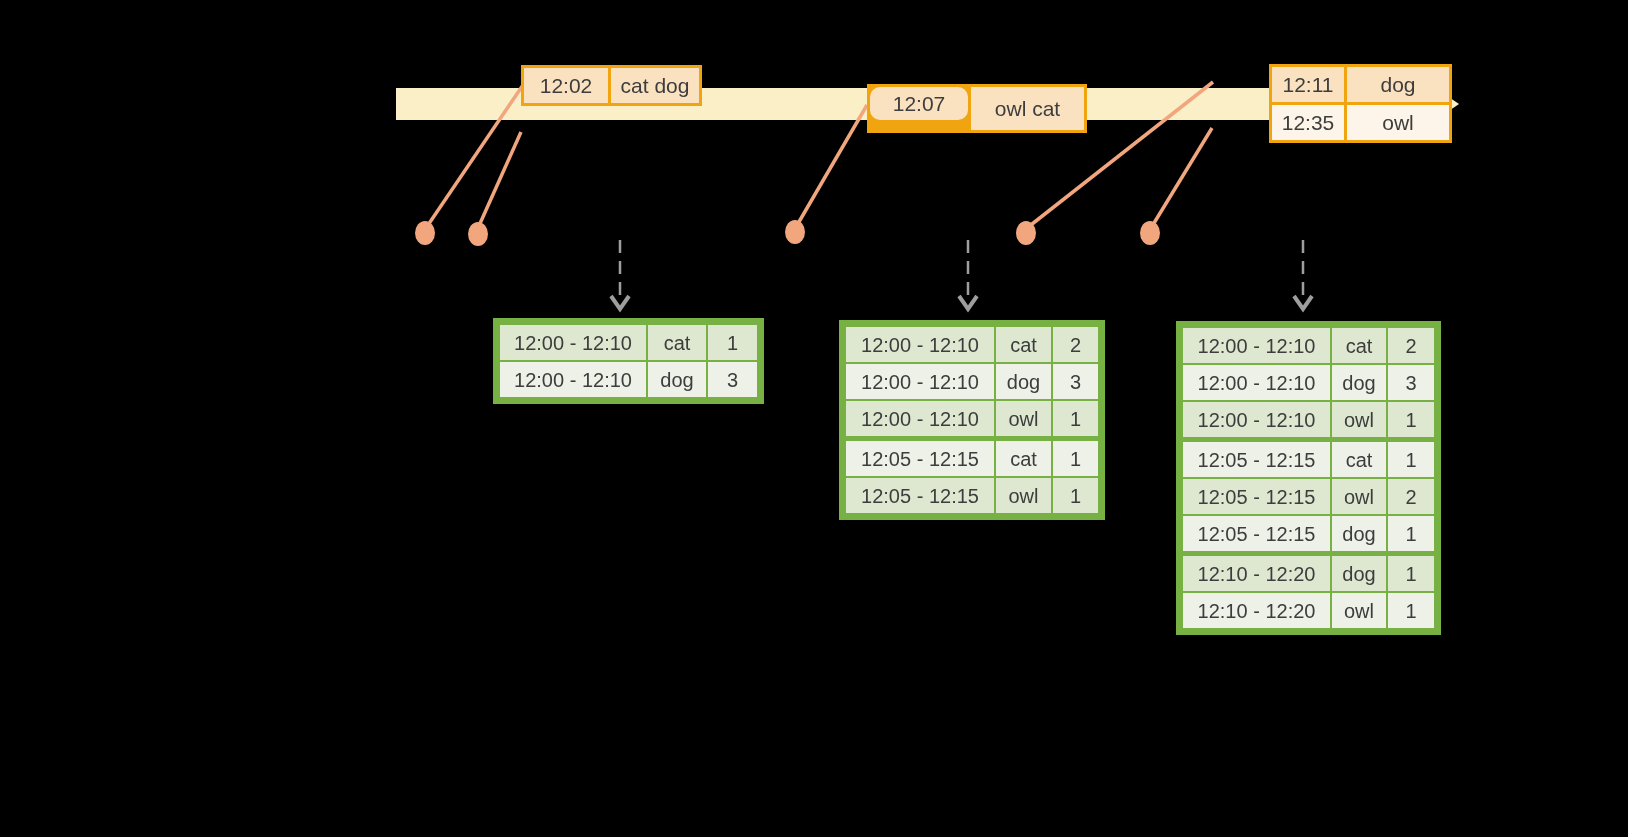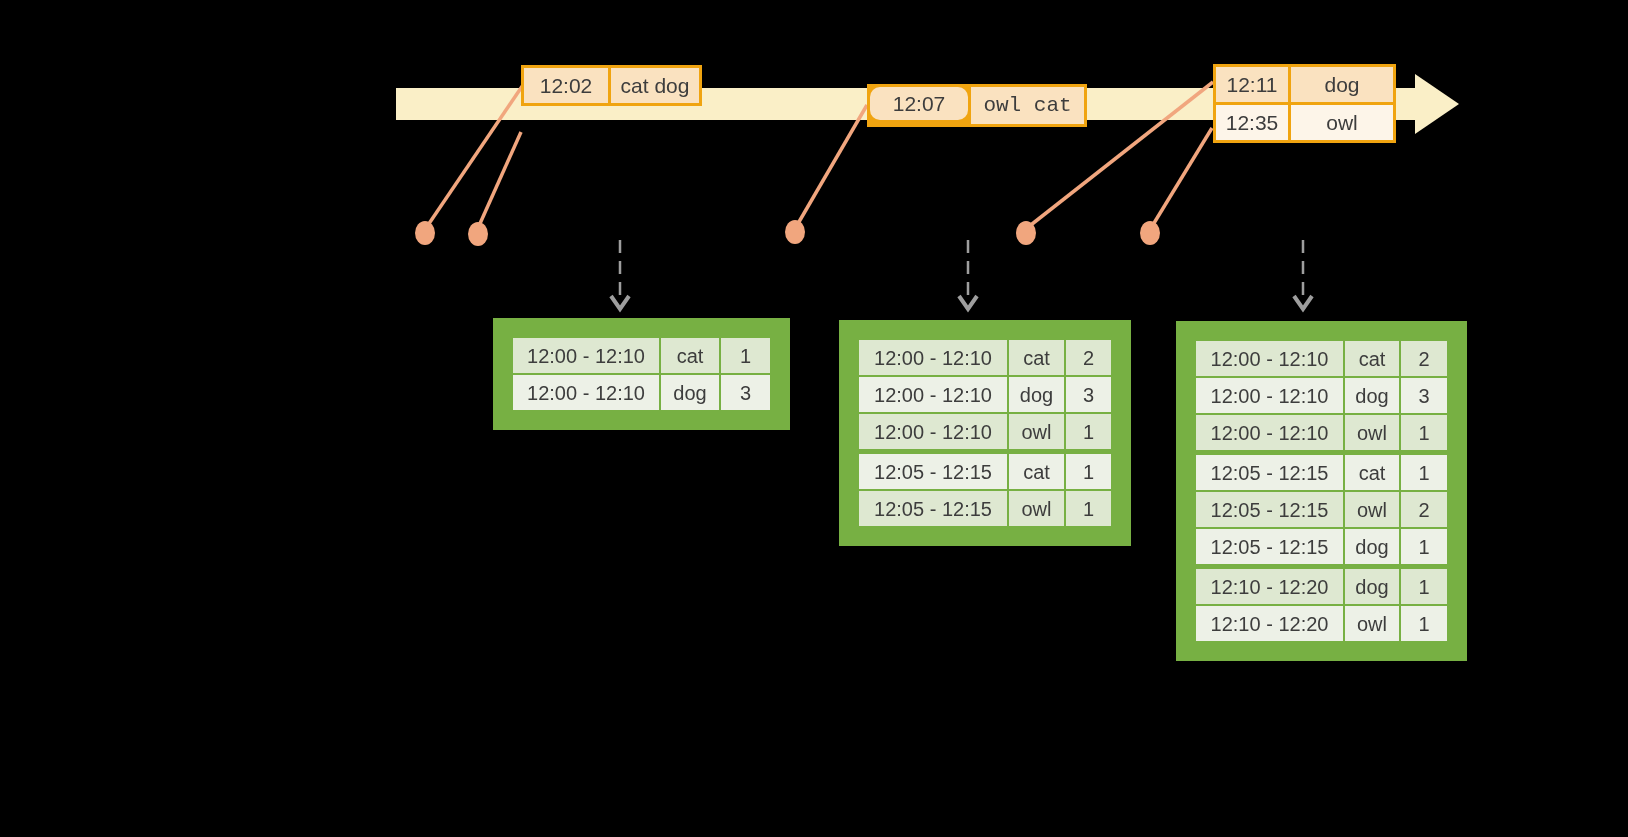--- a/index.html
+++ b/index.html
@@ -20,27 +20,27 @@
     padding:3px;display:flex;flex-direction:column;gap:3px;box-sizing:border-box;
   }
   .erow{display:flex;gap:3px;}
   .ecell{
     display:flex;align-items:center;justify-content:center;
     font-size:21px;line-height:1;box-sizing:border-box;
   }
   .erow.dark .ecell{background:var(--peach-dark,#fae2c0);}
   .erow.light .ecell{background:var(--peach-light,#fdf5e9);}
   .et1 .etime{width:84px;height:35px;}   .et1 .eword{width:88px;height:35px;}
-  .et2 .etime{width:98px;height:33px;border-radius:10px;}   .et2 .eword{width:113px;height:37px;font-family:Liberation Mono, monospace;}
+  .et2 .etime{width:98px;height:33px;border-radius:10px;}   .et2 .eword{width:113px;height:43px;}
   .et3 .etime{width:72px;height:35px;}   .et3 .eword{width:102px;height:35px;}
 
   
   .gtable{
     position:absolute;background:var(--green,#77b043);
-    padding:20px;display:flex;flex-direction:column;box-sizing:border-box;
+    padding:7px;display:flex;flex-direction:column;box-sizing:border-box;
   }
   .grow{display:flex;gap:2px;margin-top:2px;}
   .grow:first-child{margin-top:0;}
   .grow.gsep{margin-top:5px;}
   .gcell{
     display:flex;align-items:center;justify-content:center;
     font-size:20px;line-height:1;height:35px;box-sizing:border-box;
   }
   .grow.dark .gcell{background:var(--green-dark,#dee8d1);}
   .grow.light .gcell{background:var(--green-light,#edf1e7);}
@@ -85,21 +85,21 @@
     </div>
   </div>
 
   <div class="etable et2" style="left:867px;top:84px;">
     <div class="erow dark">
       <div class="ecell etime">12:07</div>
       <div class="ecell eword">owl cat</div>
     </div>
   </div>
 
-  <div class="etable et3" style="left:1213px;top:64px;">
+  <div class="etable et3" style="left:1269px;top:64px;">
     <div class="erow dark">
       <div class="ecell etime">12:11</div>
       <div class="ecell eword">dog</div>
     </div>
     <div class="erow light">
       <div class="ecell etime">12:35</div>
       <div class="ecell eword">owl</div>
     </div>
   </div>
 

